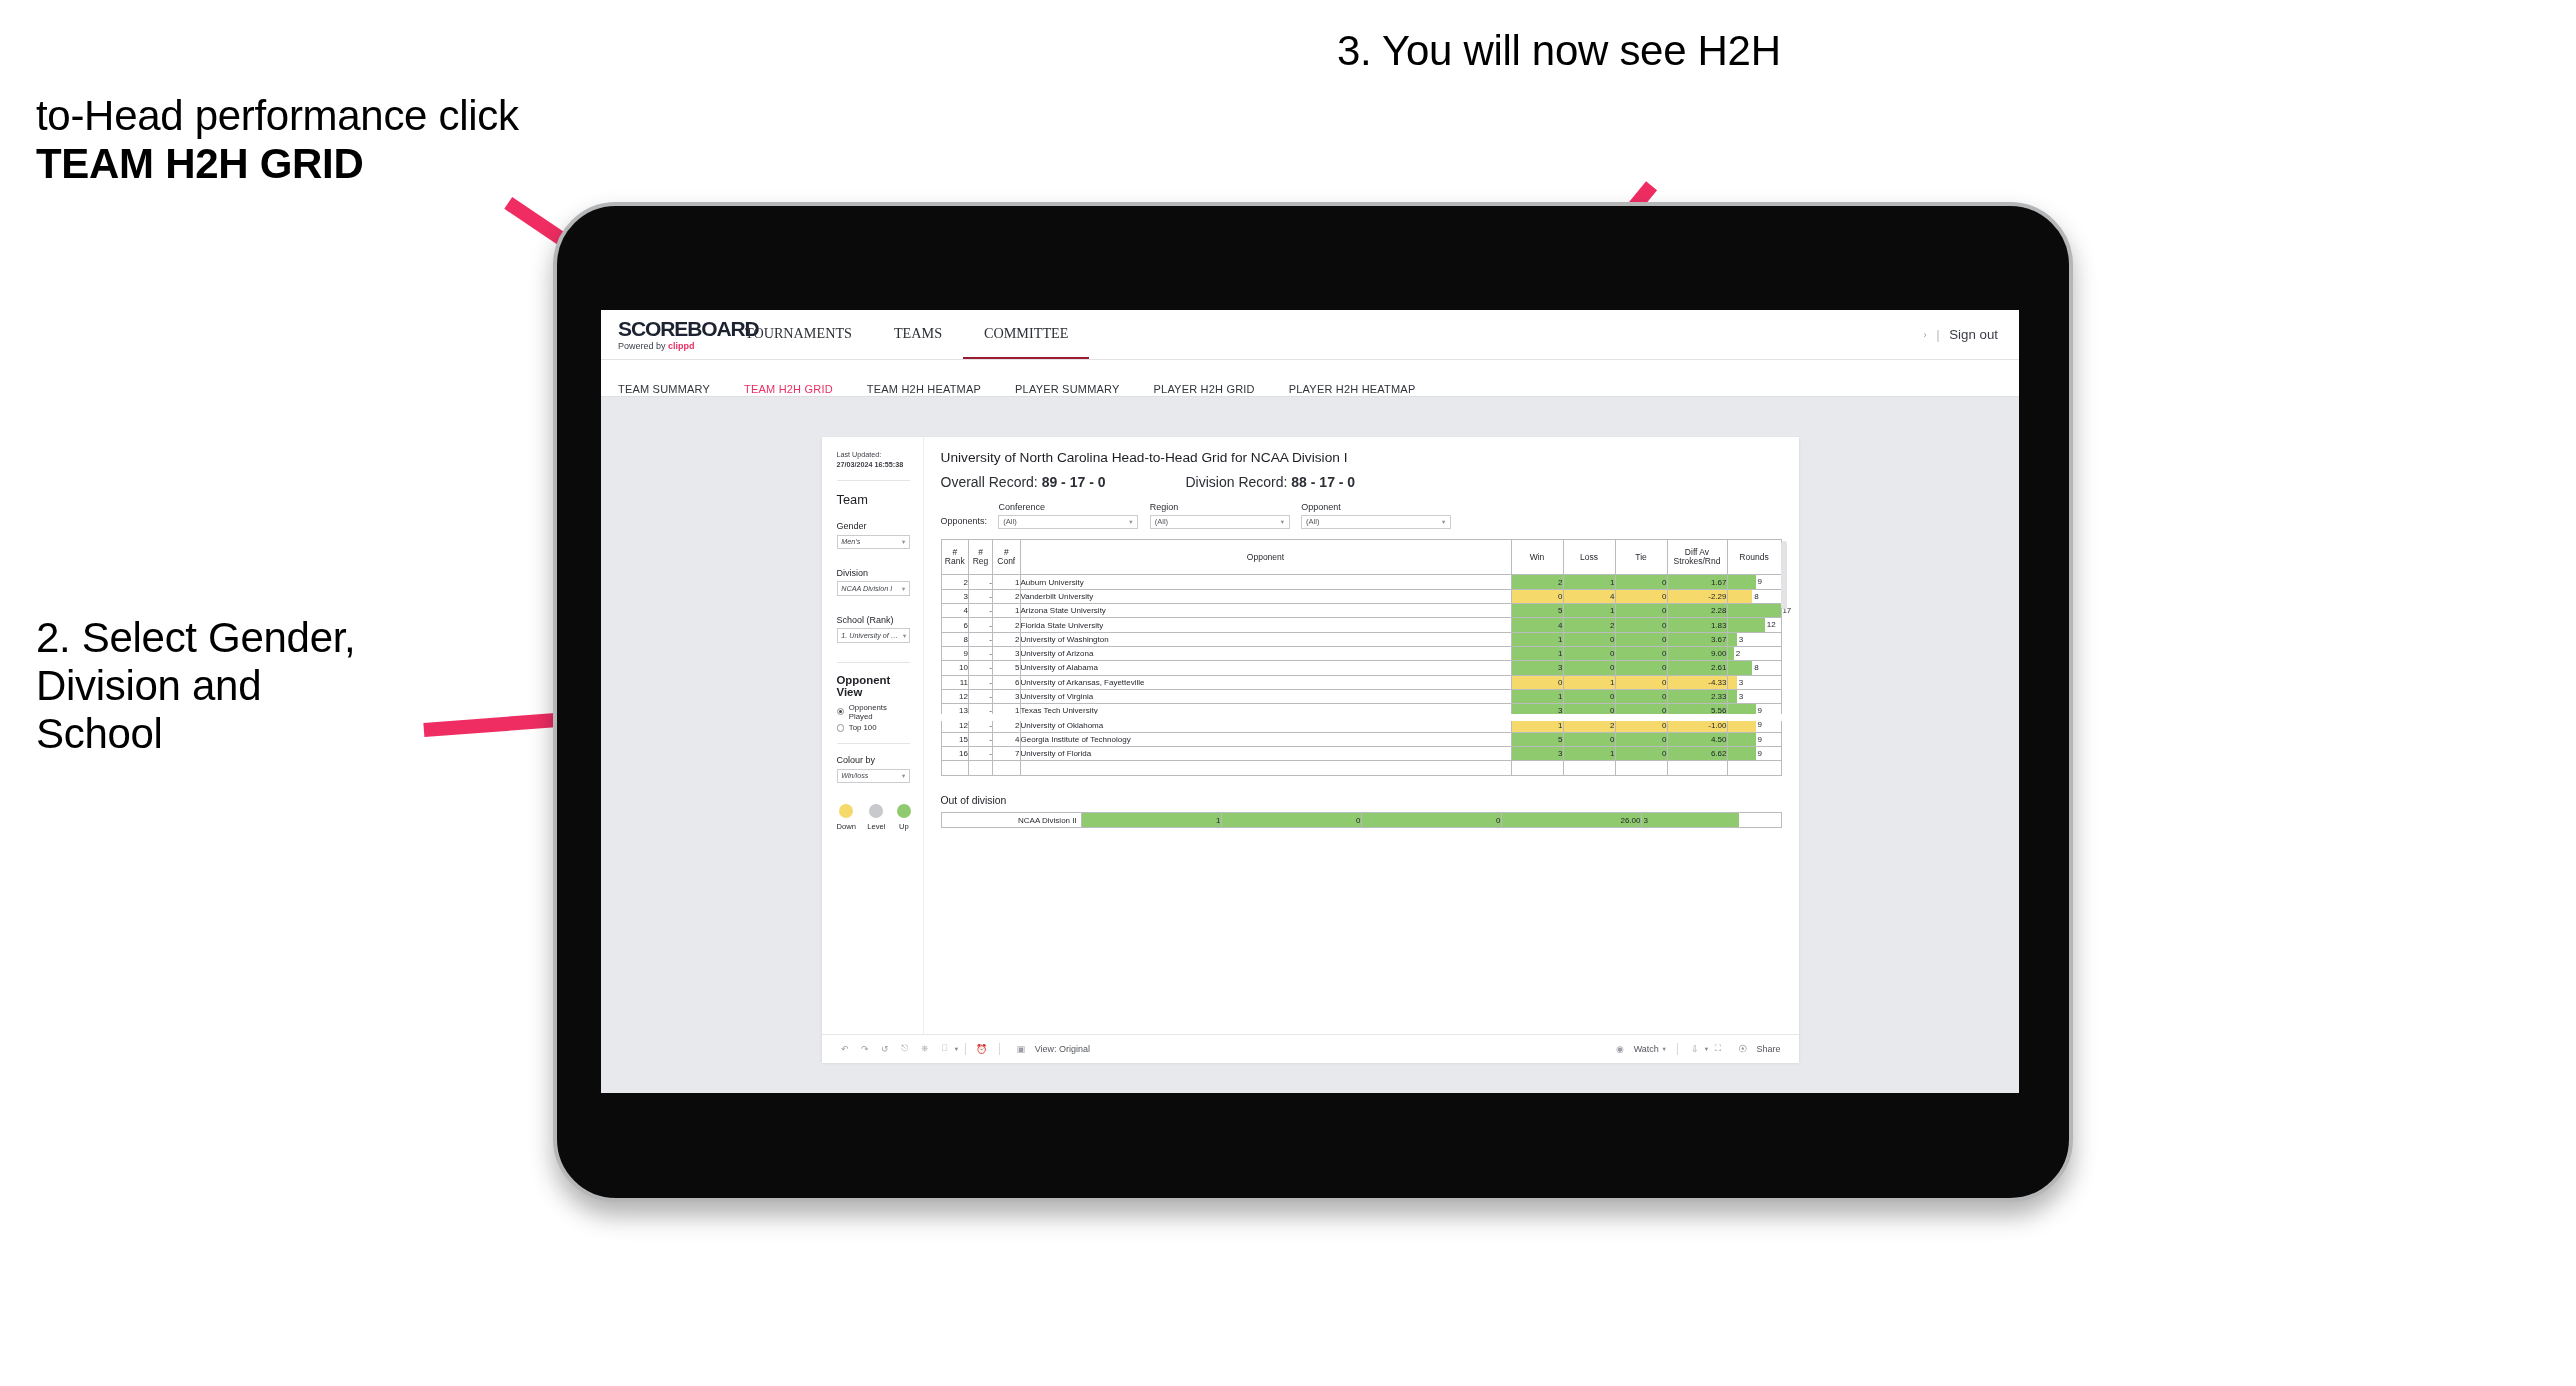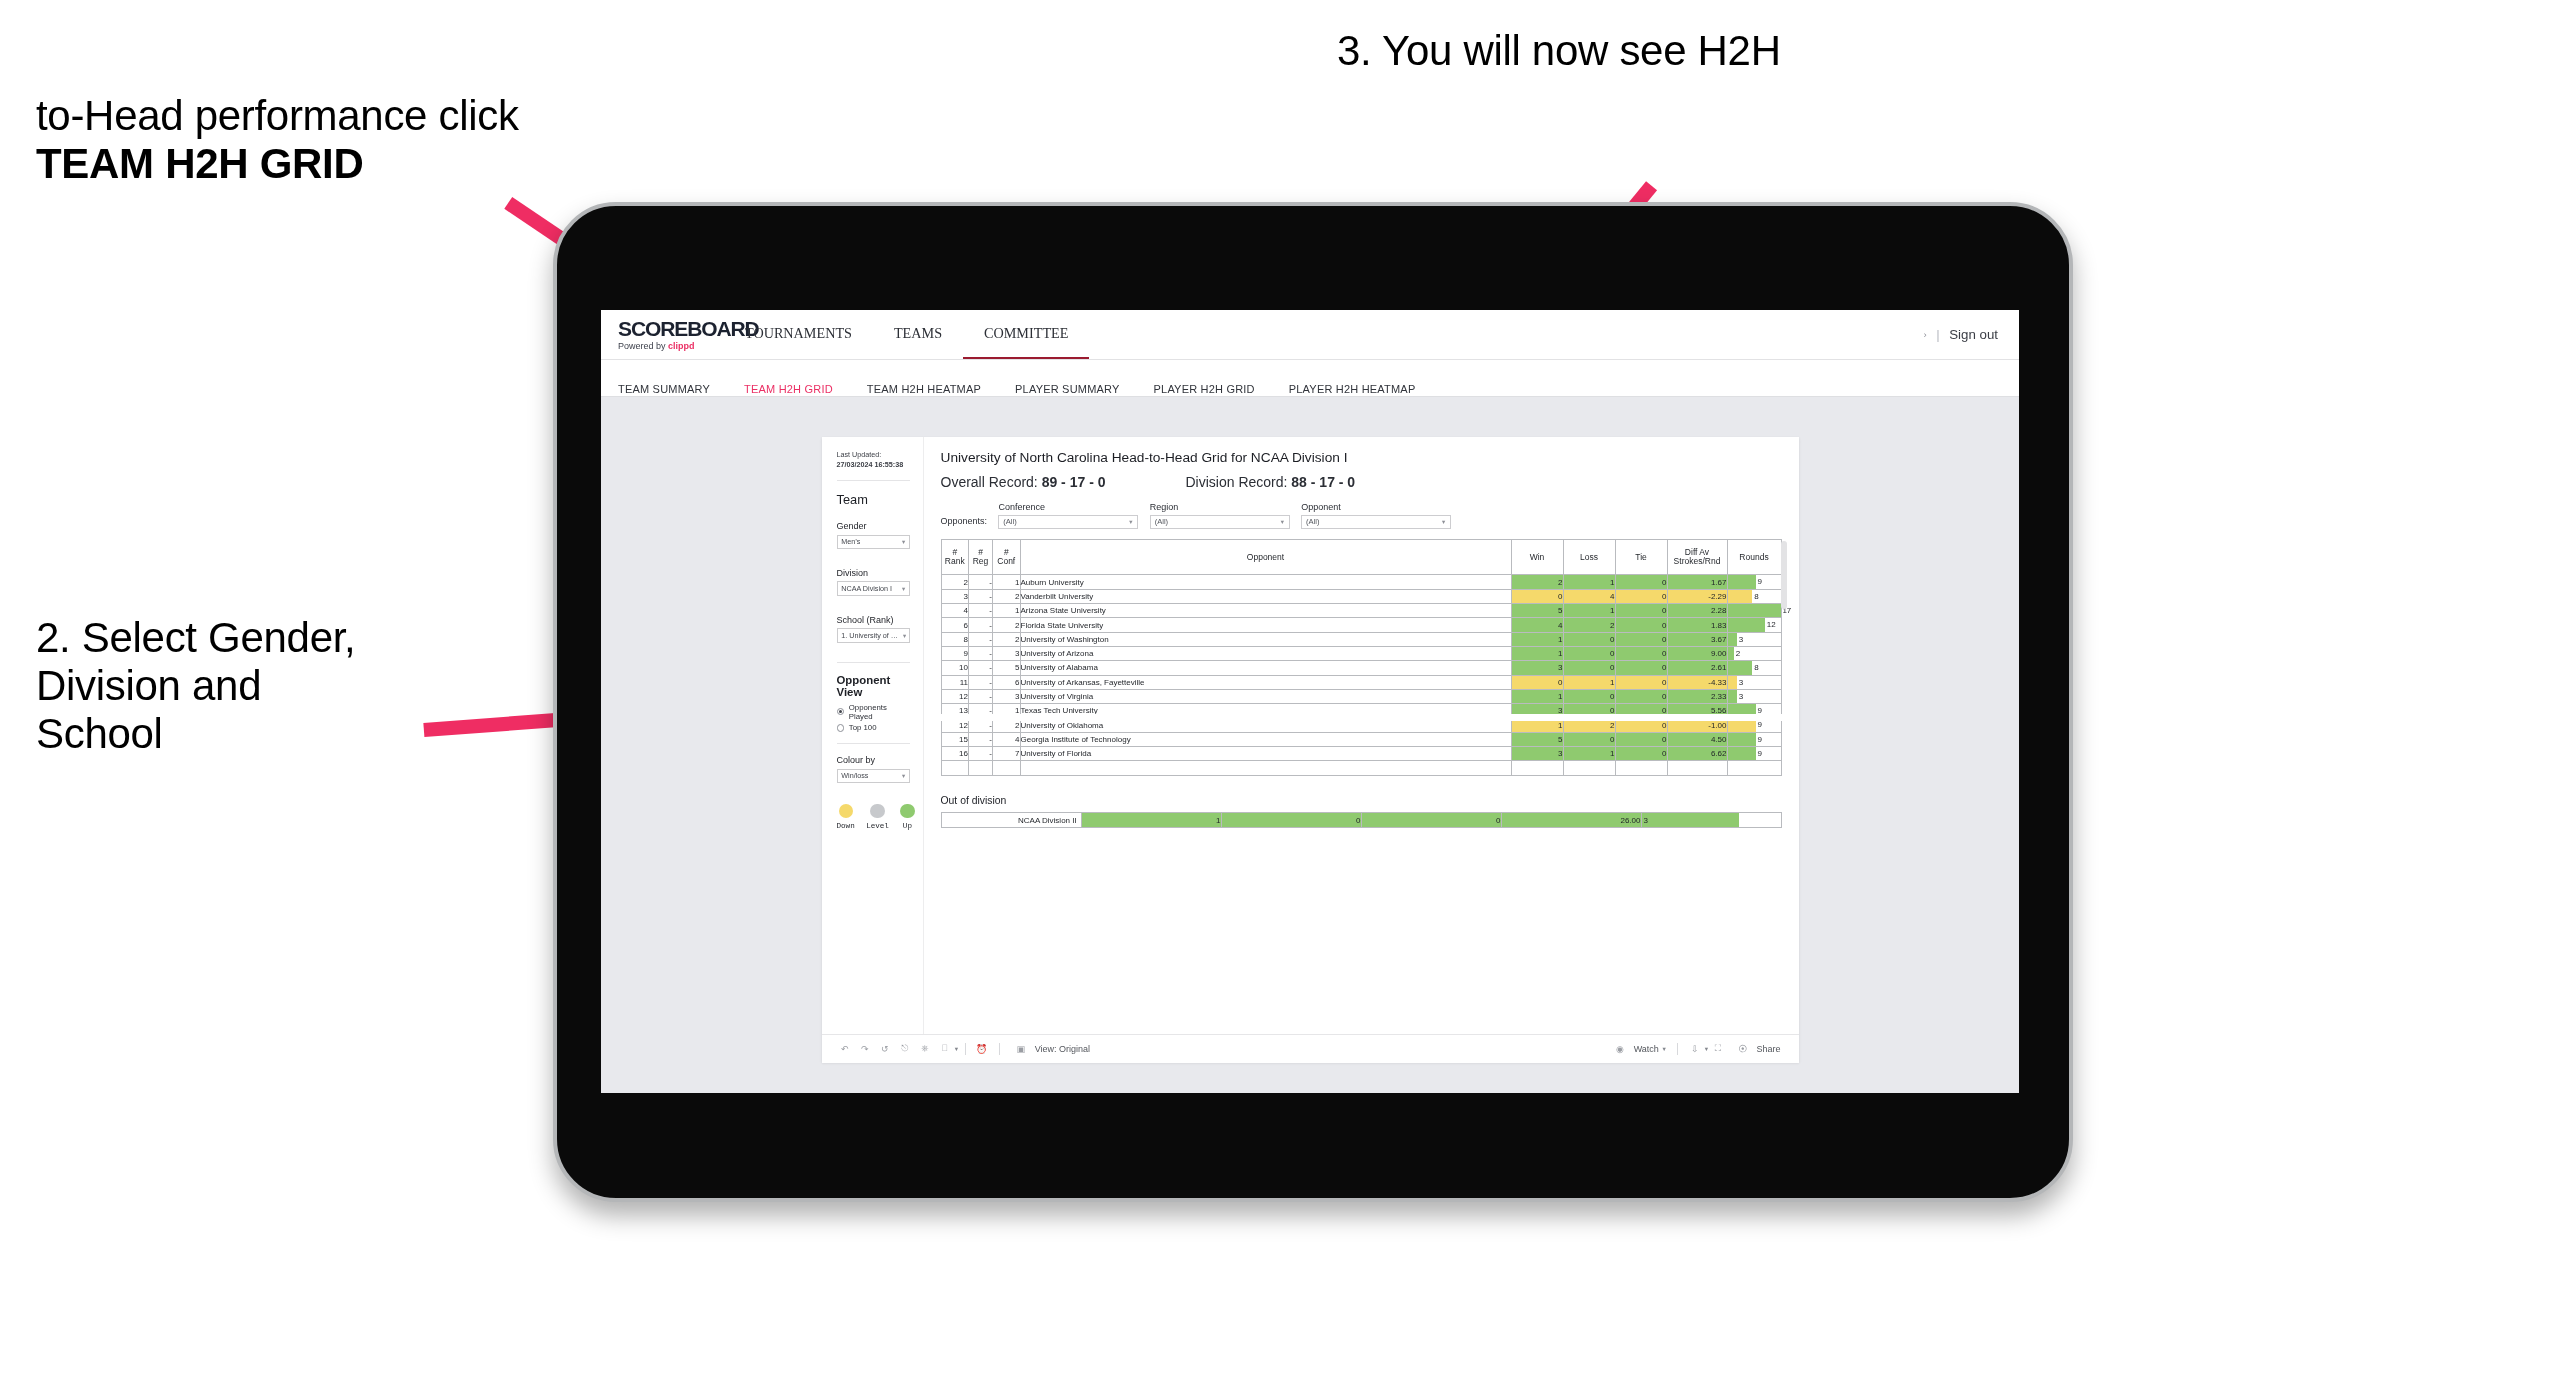--- a/index.html
+++ b/index.html
@@ -60,30 +60,30 @@
 
   
   .side{width:102px;padding:13.3px 12.3px 0 15px;box-sizing:border-box;border-right:0.9px solid #ededee;}
   .side-updated{font-size:7.2px;color:#3b3e45;line-height:1.35;}
   .side-updated b{font-weight:bold;}
   .side-rule{height:0.9px;background:#e4e4e6;margin:10.4px 0 11.4px 0;}
   .side-h{font-size:12.8px;color:#1d1f25;margin-bottom:13.3px;}
   .side-label{font-size:9px;color:#1d1f25;margin-bottom:3.8px;font-weight:500;}
   .side-select{
     height:14.2px;border:0.9px solid #ccccce;background:#fff;display:flex;align-items:center;
-    padding:0 2.8px 0 3.8px;font-size:7.2px;color:#43464d;box-sizing:border-box;margin-bottom:19px;
+    padding:0 2.8px 0 3.8px;font-size:7.2px;color:#43464d;box-sizing:border-box;margin-bottom:19px;font-style:italic;
   }
   .side-select span{overflow:hidden;white-space:nowrap;text-overflow:ellipsis;}
   .side-select .car{margin-left:auto;font-size:5.7px;color:#8e9097;padding-left:2.8px;}
   .side-h2{font-size:11.4px;color:#1d1f25;margin-bottom:4.7px;font-weight:600;}
   .radio-row{display:flex;align-items:center;gap:4.7px;font-size:7.8px;color:#2c2f36;margin-bottom:2.8px;}
   .radio{width:7.6px;height:7.6px;border-radius:50%;border:0.9px solid #8d9097;box-sizing:border-box;position:relative;background:#fff;flex:none;}
   .radio.on::after{content:"";position:absolute;left:1.5px;top:1.5px;width:3px;height:3px;border-radius:50%;background:#42454c;}
   .legend-row{display:flex;gap:11.4px;margin-top:21px;}
-  .legend-item{display:flex;flex-direction:column;align-items:center;gap:3.8px;font-family:Liberation Mono, monospace;}
+  .legend-item{display:flex;flex-direction:column;align-items:center;gap:3.8px;}
   .dot{width:14.2px;height:14.2px;border-radius:50%;}
   .legend-txt{font-size:7.6px;color:#26292f;}
 
   
   .main{flex:1;padding:13.3px 17px 0 17px;box-sizing:border-box;overflow:hidden;}
   .grid-title{font-size:13.7px;color:#1c1e24;margin-bottom:8.5px;}
   .rec-row{display:flex;font-size:14px;color:#2b2e35;margin-bottom:12.3px;}
   .rec-row .r1{width:245px;}
   .rec-row b{font-weight:bold;}
   .filters{display:flex;align-items:flex-end;gap:11.4px;margin-bottom:10.4px;}

